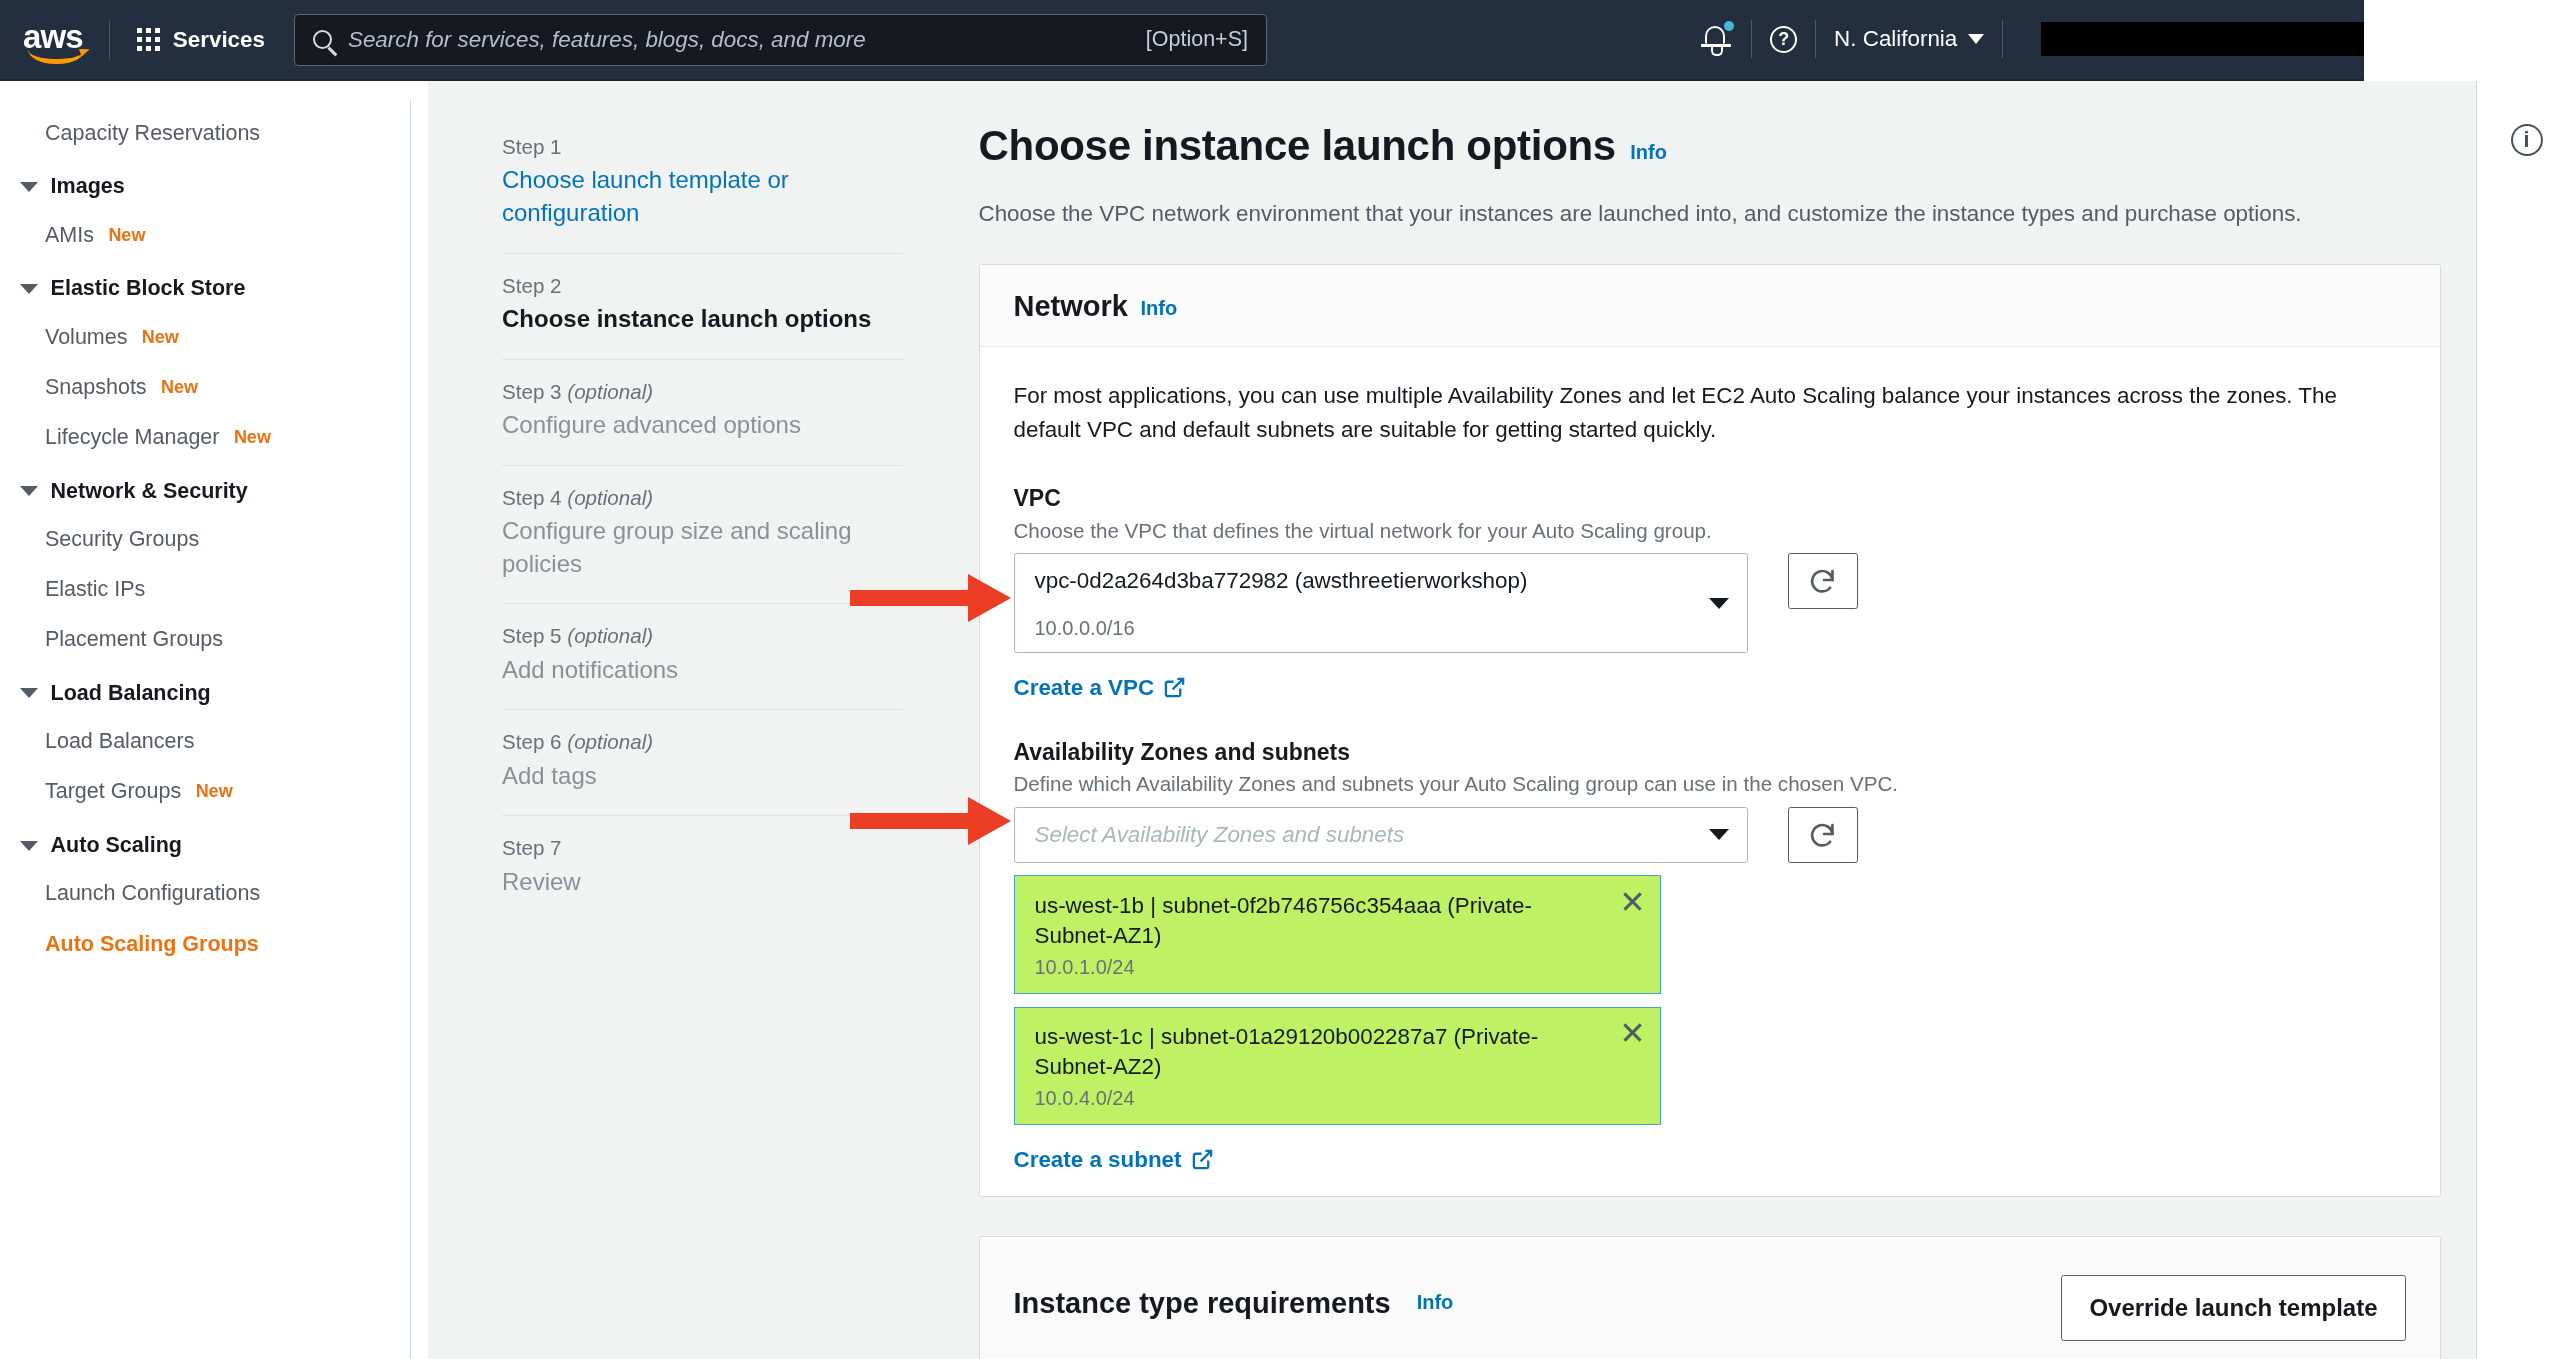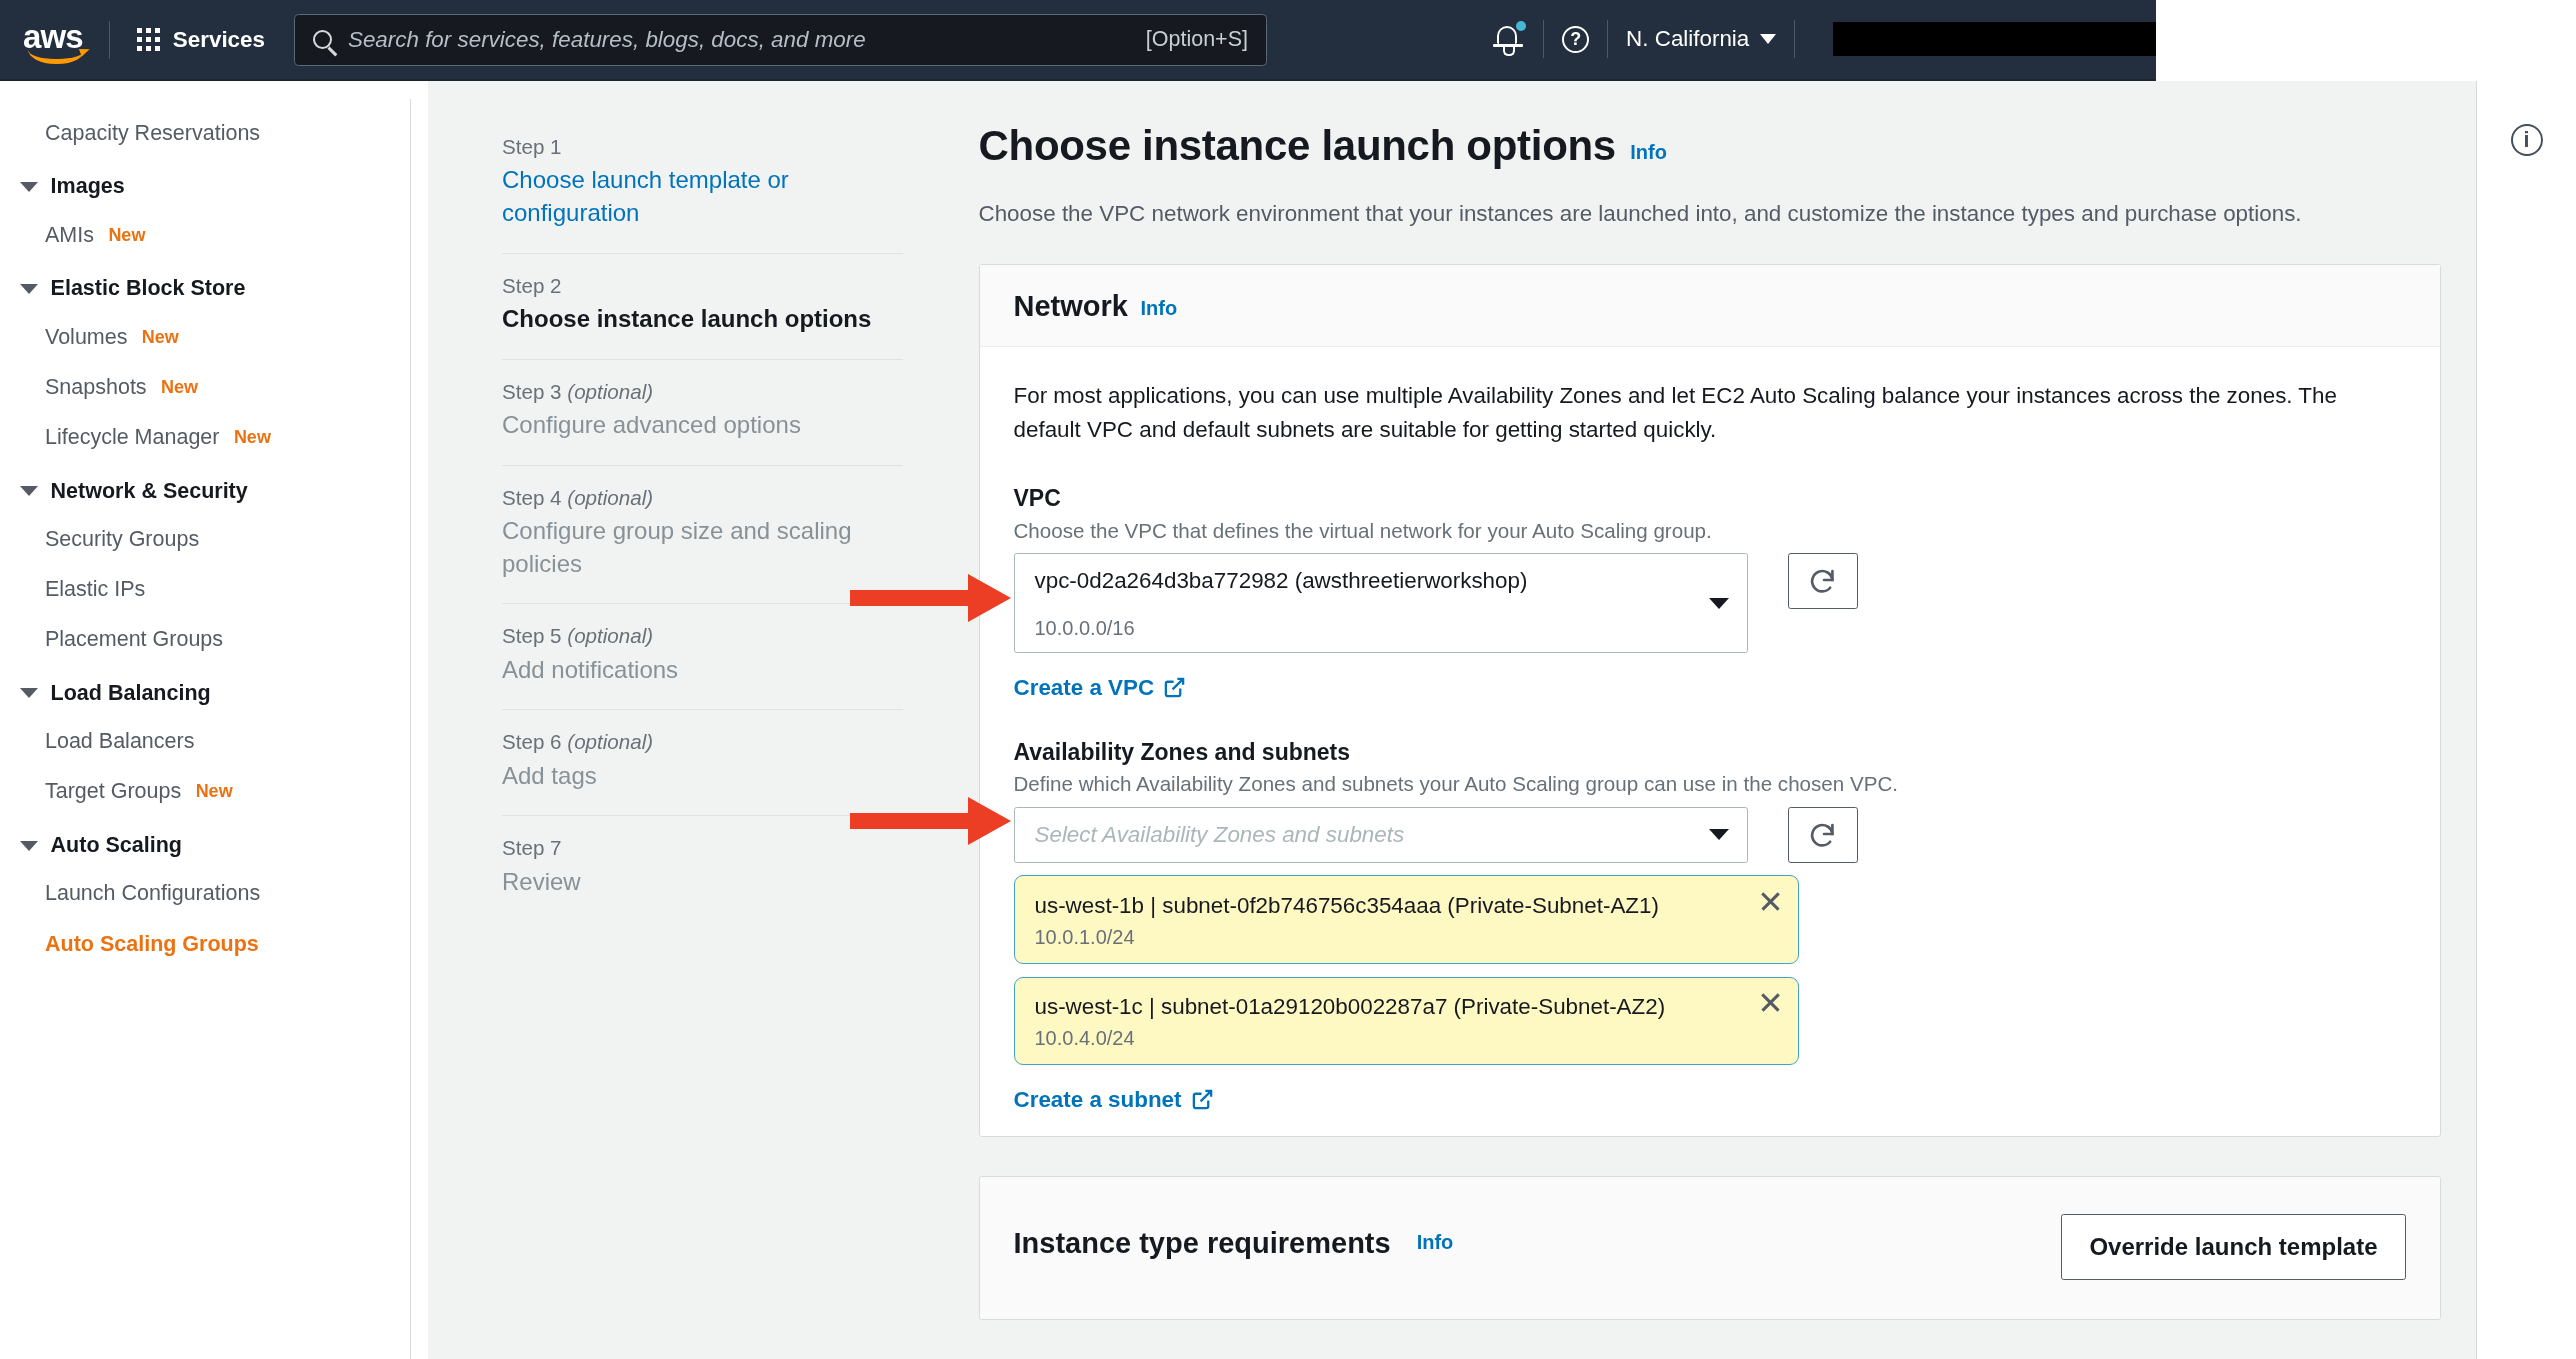--- a/index.html
+++ b/index.html
@@ -5,21 +5,21 @@
   * { box-sizing: border-box; margin: 0; padding: 0; }
   html, body {
     width: 2576px; height: 1360px;
     font-family: "Liberation Sans", sans-serif;
     background: #ffffff;
     overflow: hidden;
   }
 
   
   #topnav {
-    position: absolute; left: 0; top: 0; width: 2156px; height: 81px;
+    position: absolute; left: 0; top: 0; width: 2364px; height: 81px;
     background: #232f3e;
     display: flex; align-items: center;
     border-bottom: 2.7px solid #1b2530;
   }
   #aws-logo {
     width: 68px; height: 30.5px; margin-left: 23px; position: relative;
   }
   #aws-logo .wordmark {
     color:#fff; font-size: 33px; font-weight: 700; letter-spacing: -0.9px;
     line-height: 25px; font-family:"Liberation Sans", sans-serif;
@@ -208,22 +208,22 @@
     width: 70px; height: 56px; border: 1.8px solid #545b64; border-radius: 2.7px;
     background:#fff; display:flex; align-items:center; justify-content:center;
     cursor: pointer; flex: none;
   }
   .ext-link {
     display:inline-flex; align-items:center; gap: 9px;
     color:#0073bb; font-size: 22.4px; font-weight: 700; margin-top: 21.5px; cursor:pointer;
   }
 
   .token {
-    width: 785px; margin-top: 12.6px;
-    border: 1.8px solid #44a2c7; border-radius: 9px; background: #fef9c3;
+    width: 647px; margin-top: 12.6px;
+    border: 1.8px solid #44a2c7; border-radius: 0; background: #bef264;
     padding: 14.4px 20px 14.4px 20px; position: relative;
   }
   .token .tk-main { font-size: 22.4px; color:#16191f; line-height: 1.35; padding-right: 54px; }
   .token .tk-sub { font-size: 20px; color:#687078; margin-top: 4.5px; }
   .token .tk-x {
     position:absolute; right: 16px; top: 12.6px;
     width: 23px; height: 23px; cursor:pointer;
   }
   .token .tk-x:before, .token .tk-x:after {
     content:""; position:absolute; left: 0; top: 10.8px; width: 23px; height: 2.7px;

